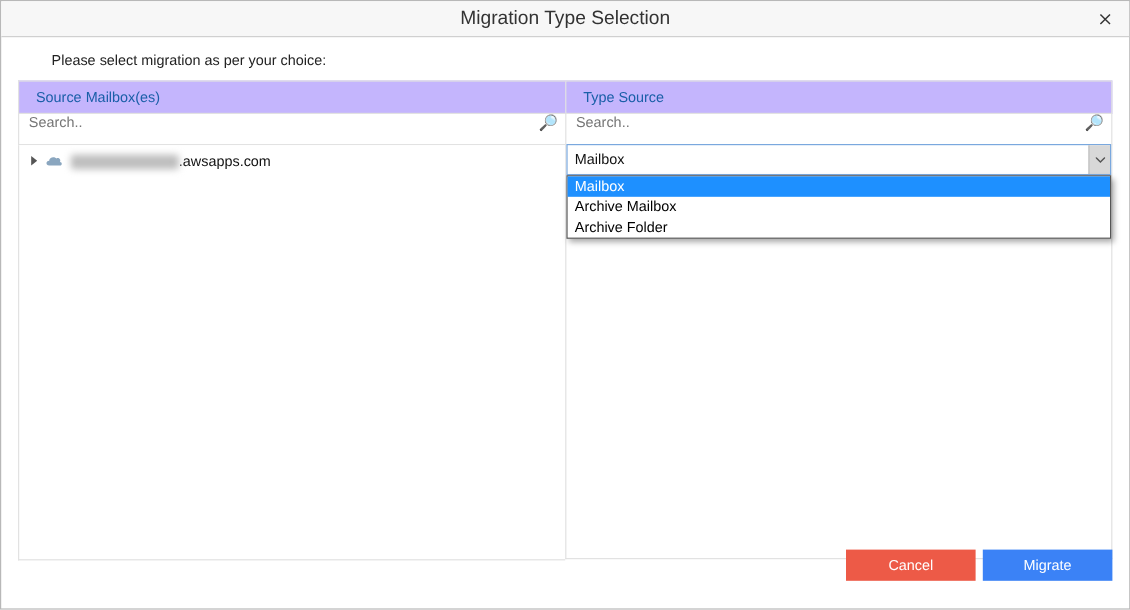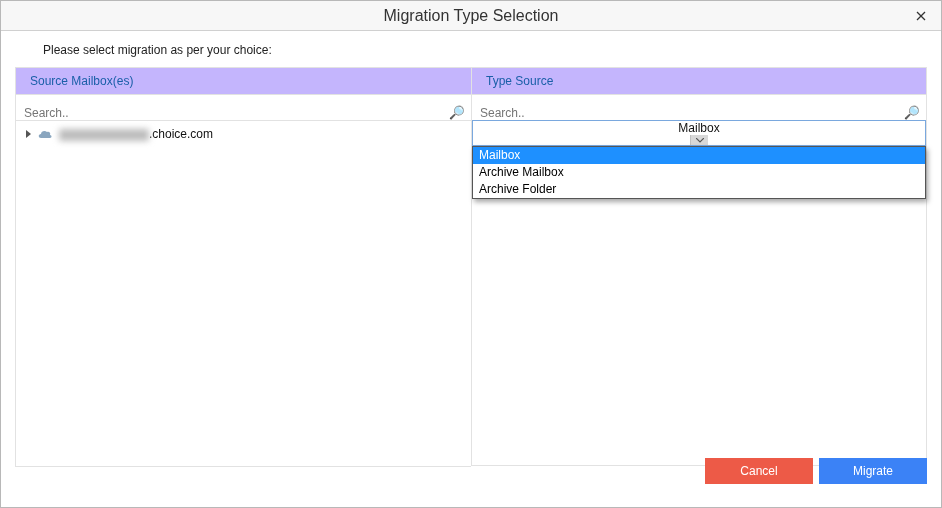--- a/index.html
+++ b/index.html
@@ -59,21 +59,21 @@
     .col-header {
       color: #1a5fa8;
       padding: 6px 14px;
       background: #c4b5fd;
       border: 1px solid #e2e2e2;
       font-size: 12px;
     }
     .col-left .col-header { border-right: none; }
     .search-row {
       display: flex;
-      align-items: flex-end;
+      align-items: flex-start;
       border: 1px solid #e2e2e2;
       border-top: none;
       background: #fff;
       height: 26px;
       padding: 0 6px 0 4px;
       gap: 37px;
     }
     .col-left .search-row { border-right: none; }
     .search-input {
       flex: 1;
@@ -125,21 +125,20 @@
     }
     .select-wrap {
       position: relative;
       border: 1px solid #7aa8de;
       border-top: 1px solid #7aa8de;
       display: flex;
       align-items: center;
       height: 26px;
       background: #fff;
       margin-top: -1px;
-      flex-direction: column;
     }
     .select-display {
       flex: 1;
       padding: 0 6px;
       font-size: 12px;
       color: #111;
     }
     .select-btn {
       width: 18px;
       height: 24px;
@@ -226,21 +225,21 @@
       </div>
       <div class="tree-area">
         <div class="tree-row">
           <span class="expander"></span>
           <span class="cloud-icon">
             <svg width="16" height="11" viewBox="0 0 16 11">
               <path d="M4 9 C1 9 1 5 4 5 C4 2 8 1 10 3 C12 2 14 4 13 6 C15 6 15 9 13 9 Z" fill="#8aa6bf"></path>
             </svg>
           </span>
           <span>
-            <span class="blurred-part"></span><span>.choice.com</span>
+            <span class="blurred-part"></span><span>.awsapps.com</span>
           </span>
         </div>
       </div>
     </div>
 
     <div class="col col-right">
       <div class="col-header">Type Source</div>
       <div class="search-row">
         <input class="search-input" placeholder="Search.." style="">
         <span class="search-icon">🔍</span>

